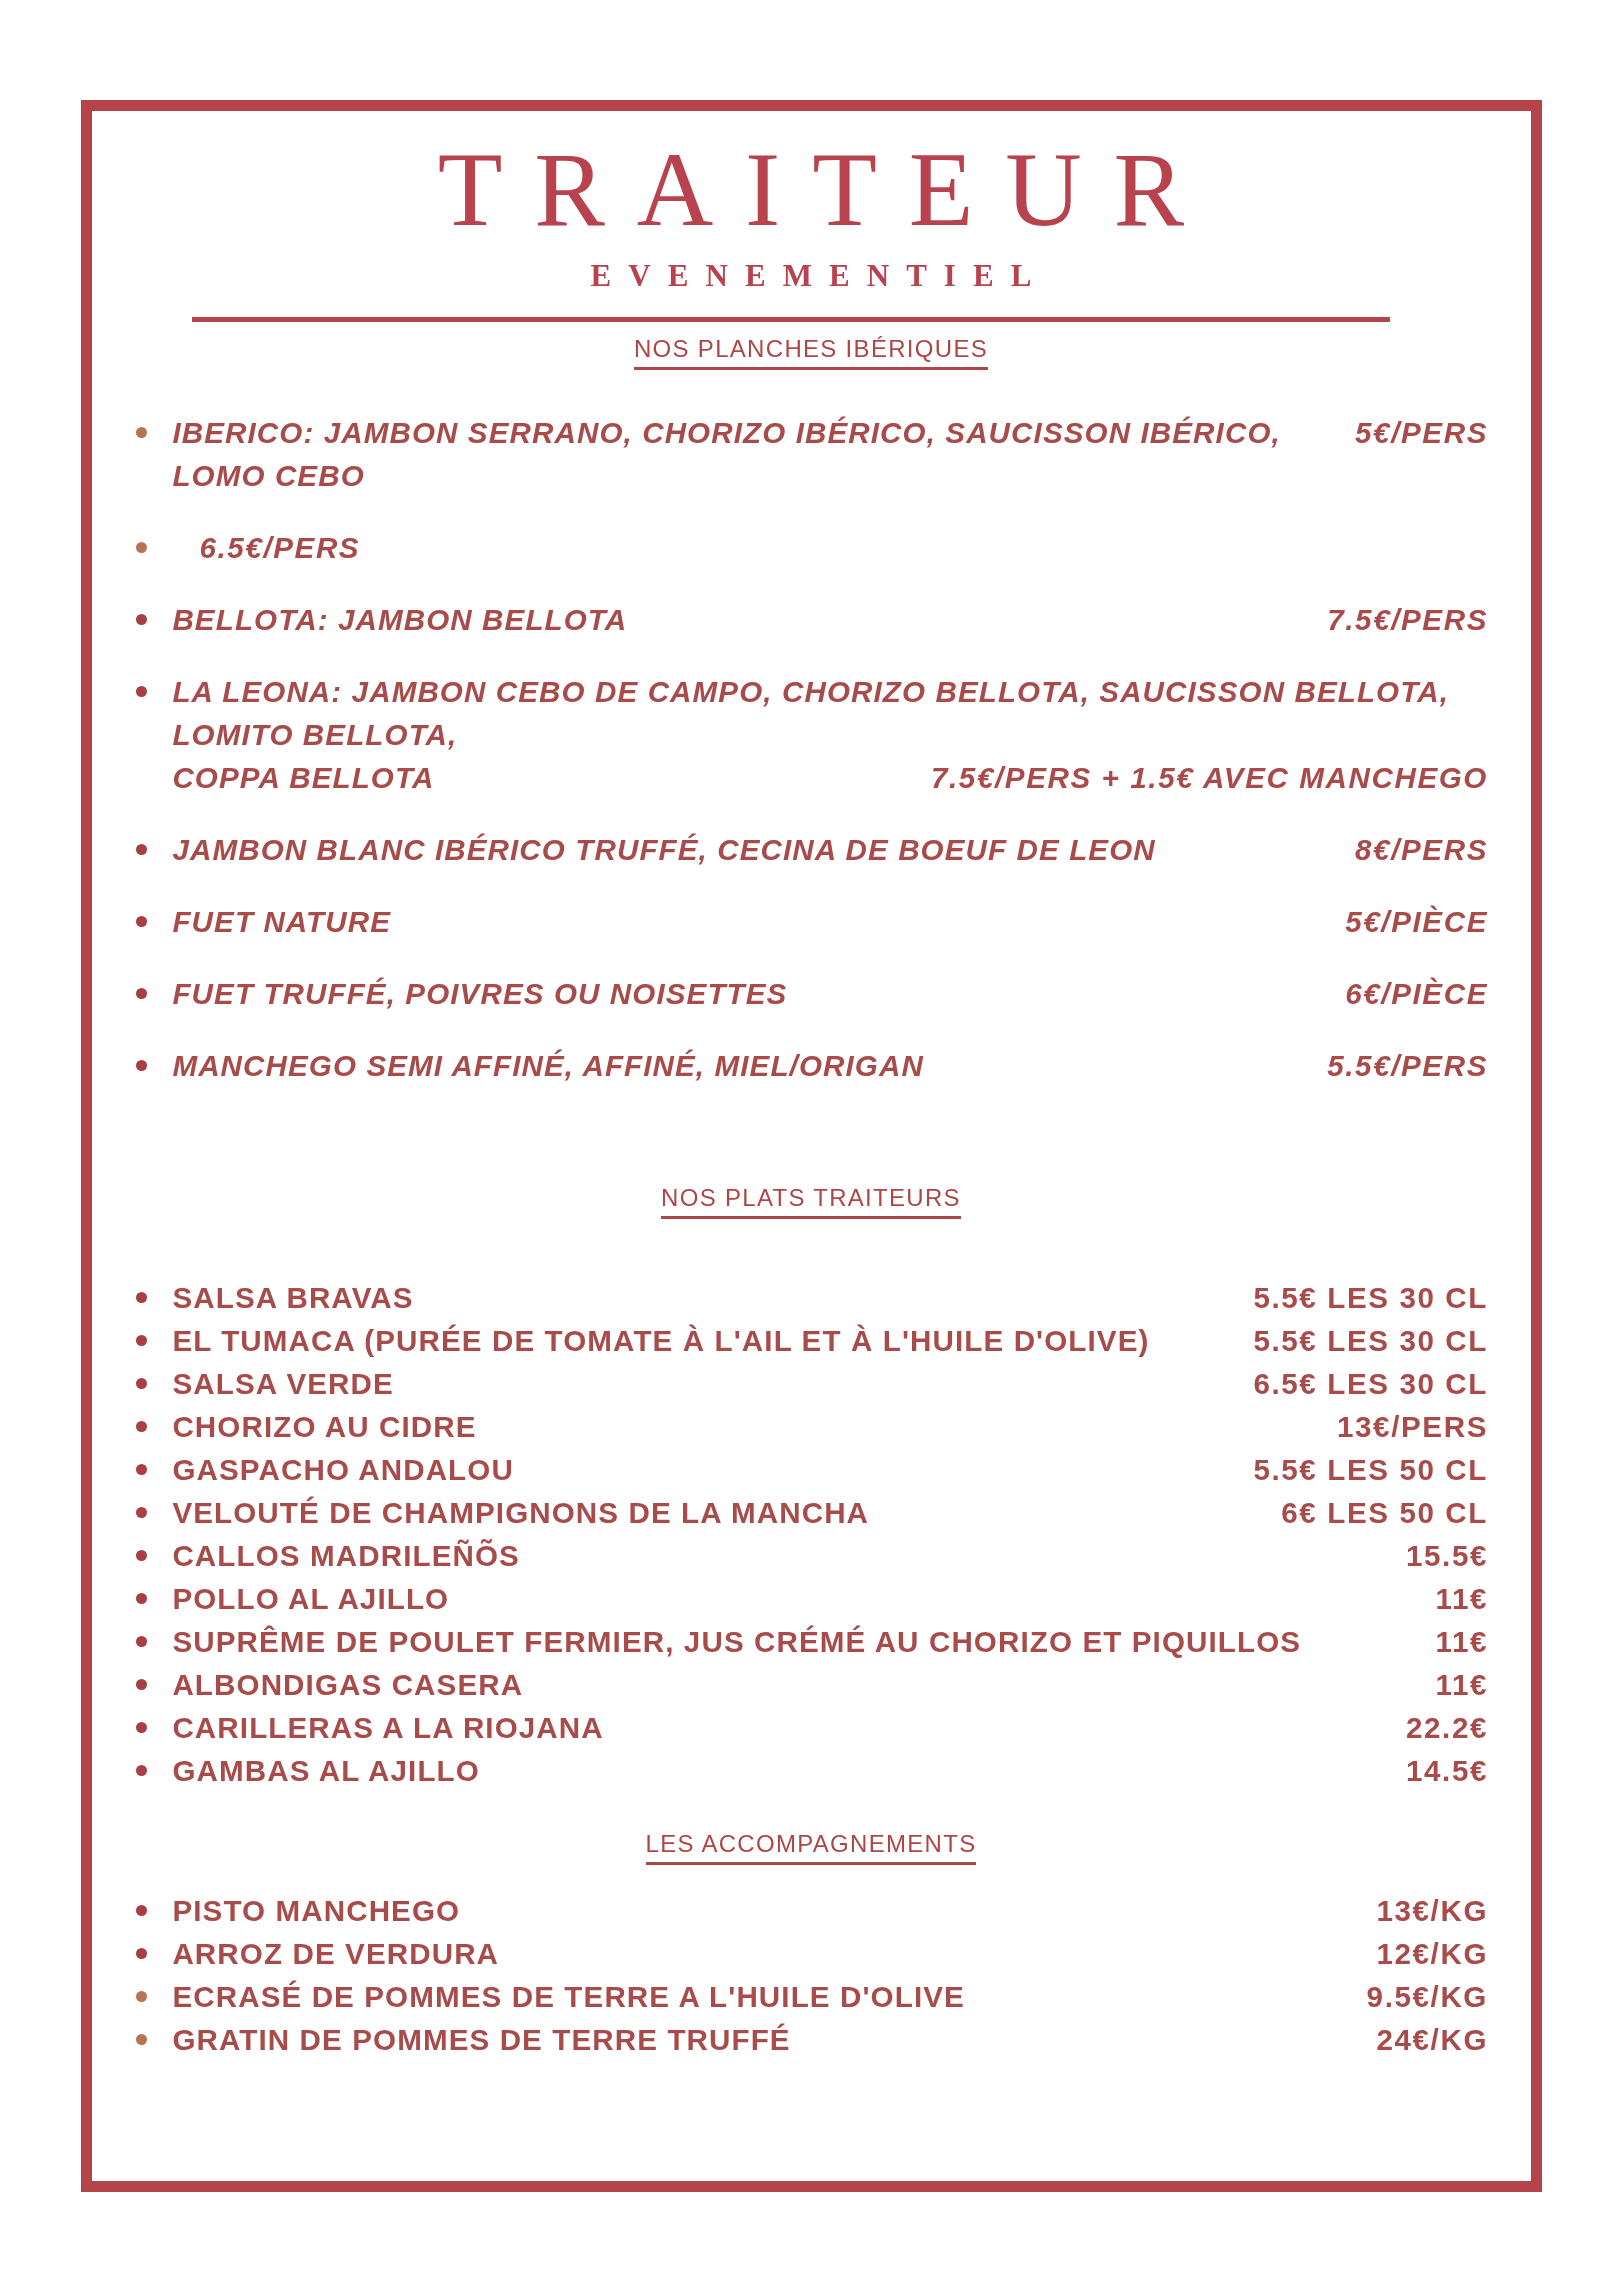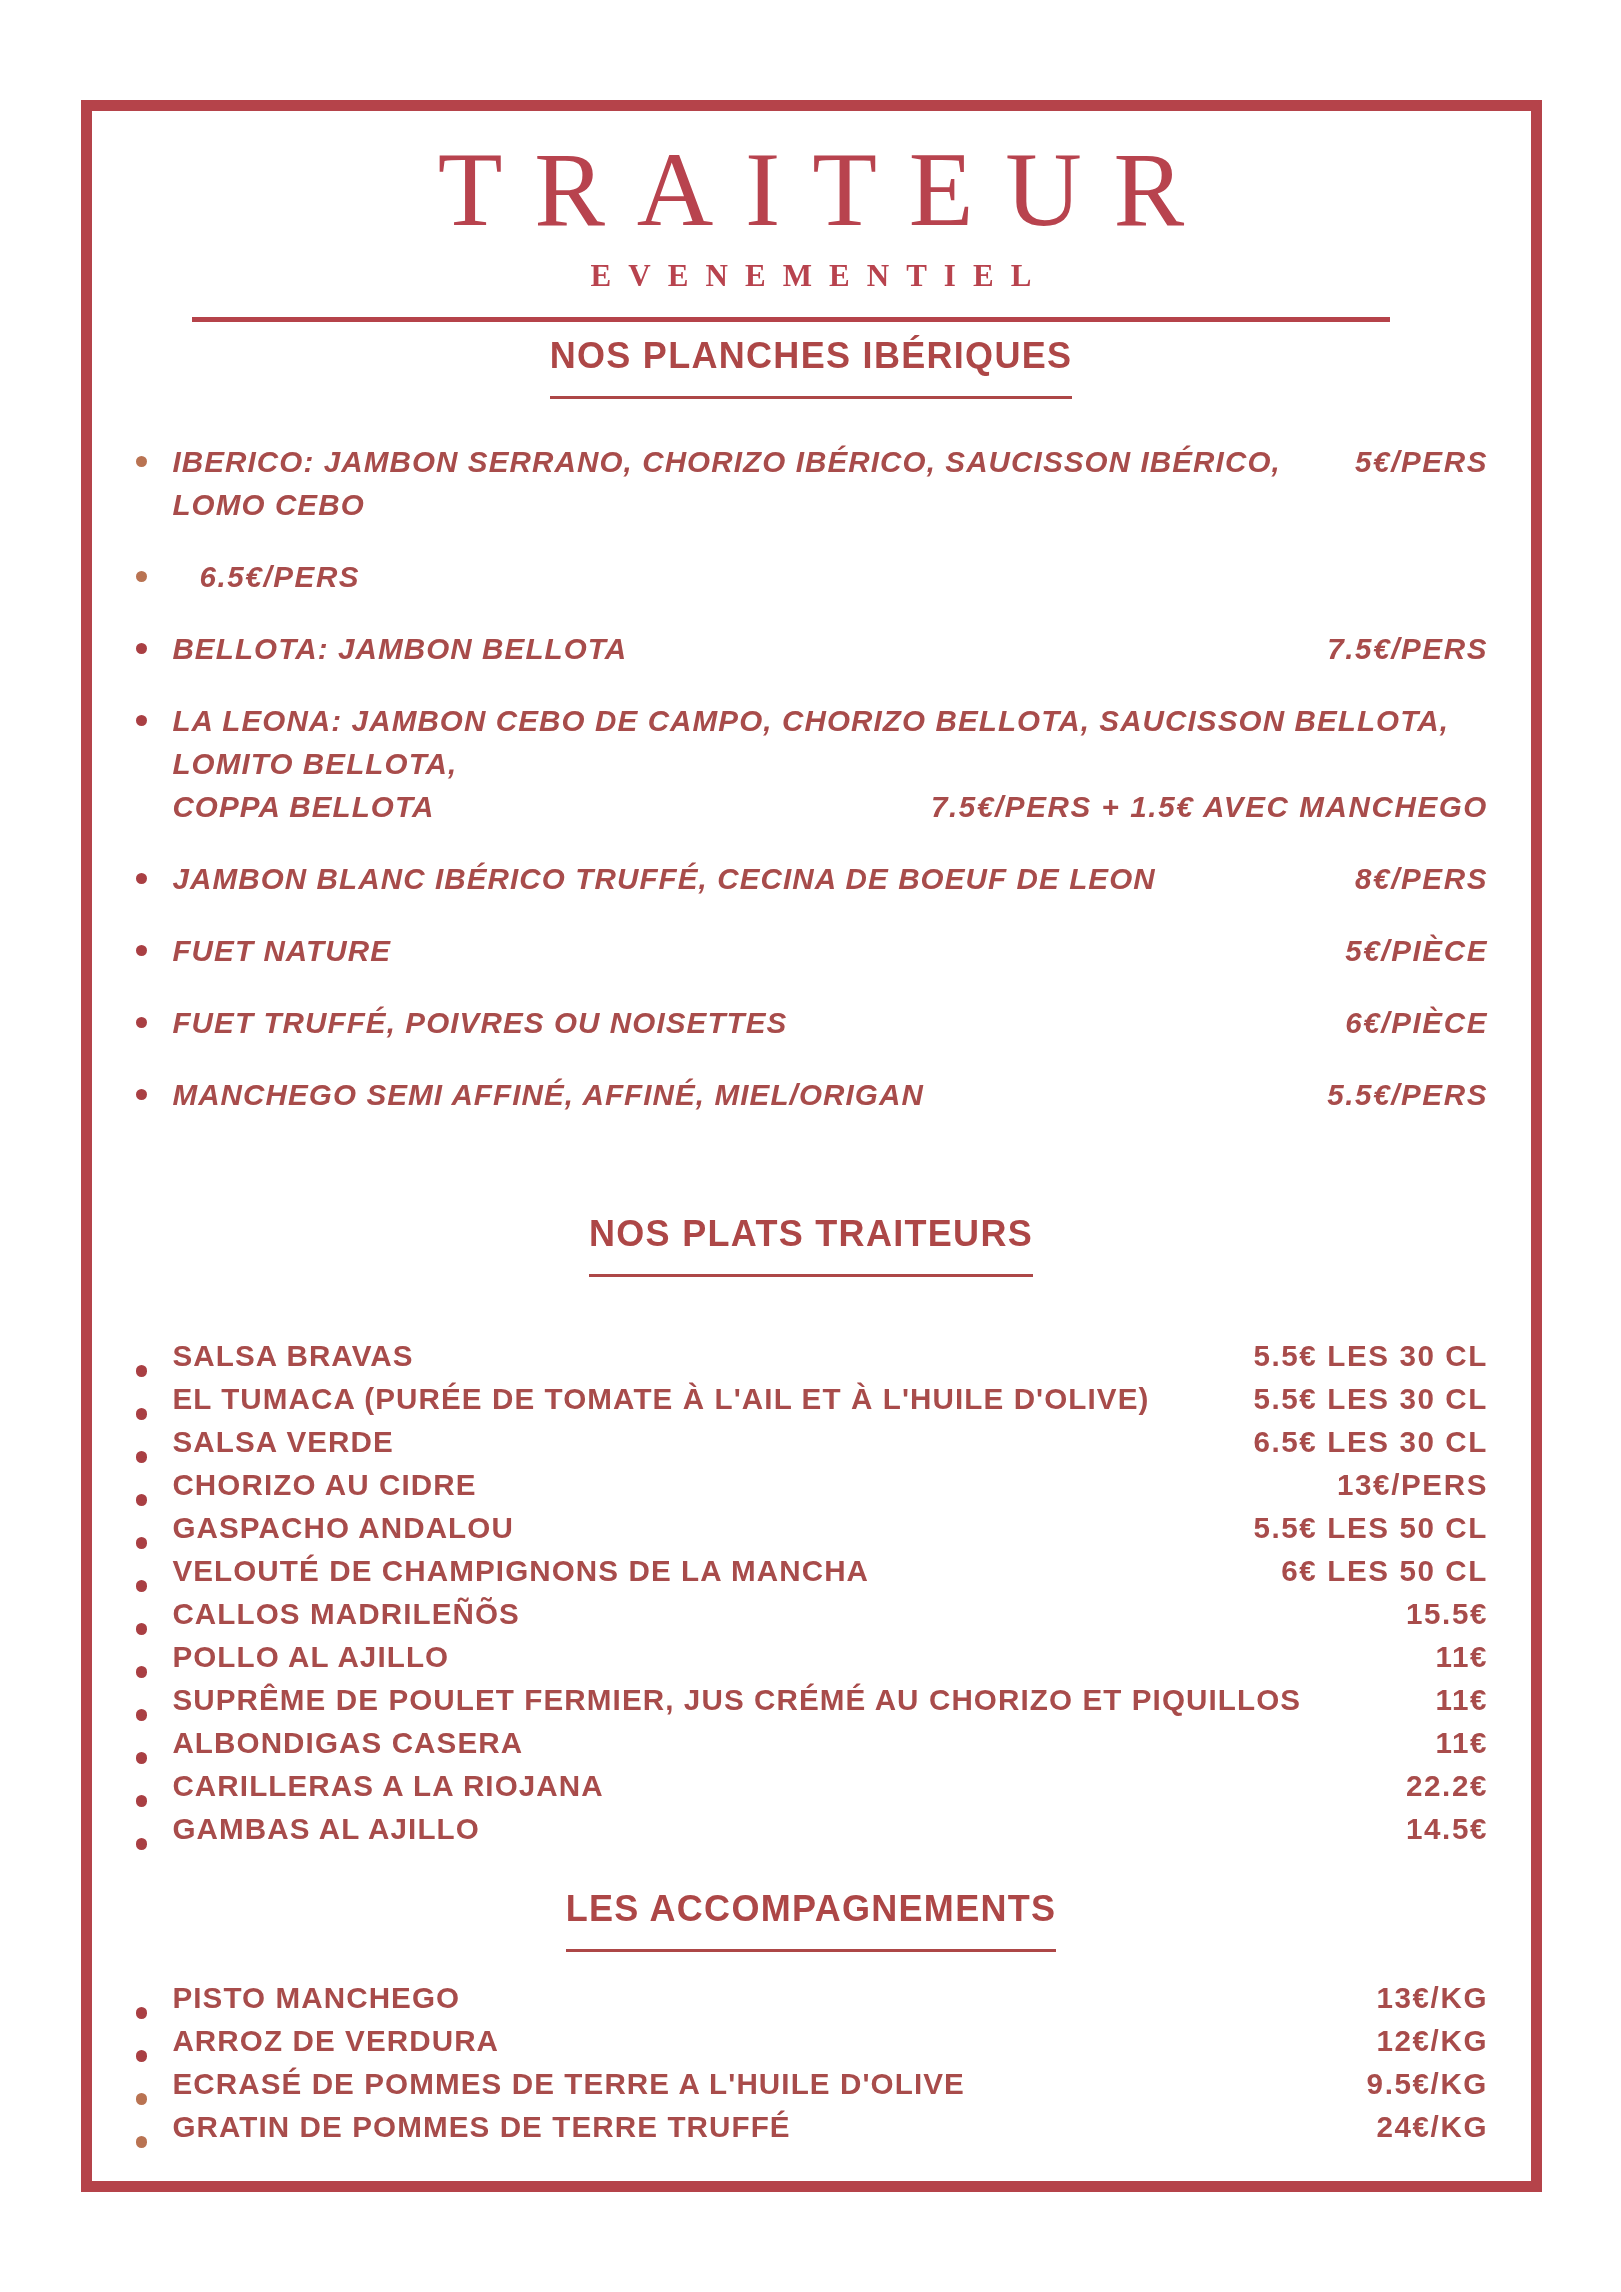--- a/index.html
+++ b/index.html
@@ -47,43 +47,43 @@
     width:1198px;
     height:5.4px;
     background:var(--frame-red,#b5434a);
   }
   .heading{
     text-align:center;
     margin:0;
   }
   .heading span{
     display:inline-block;
-    font-size:36px;
-    font-weight:700;
+    font-size:24px;
+    font-weight:400;
     letter-spacing:1.3px;
     color:var(--heading-red,#ad4747);
     border-bottom:3.6px solid var(--heading-red,#ad4747);
-    padding-bottom:19px;
+    padding-bottom:4px;
   }
   section.first .heading{margin-top:12.5px;}
   section.second .heading{margin-top:97px;}
   section.third .heading{margin-top:38px;}
   ul.items{
     list-style:none;
     margin:0;padding:0;
   }
   section.first ul.items{margin-top:41px;}
   section.second ul.items{margin-top:57px;}
   section.third ul.items{margin-top:24px;}
   li.item{
     display:flex;
     align-items:flex-start;
   }
   ul.spaced li.item{margin-bottom:29px;font-style:italic;}
-  ul.tight  li.item{margin-bottom:0;align-items:flex-end;}
+  ul.tight  li.item{margin-bottom:0;}
   .bullet{
     flex:0 0 auto;
     width:11.6px;height:11.6px;
     border-radius:50%;
     margin:16px 25px 0 1.8px;
     background:var(--bullet-red,#a93f43);
   }
   .body{flex:1 1 auto;min-width:0;}
   .line{
     display:flex;

